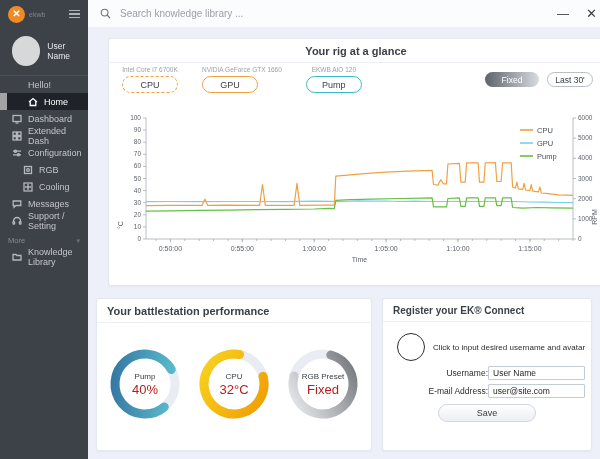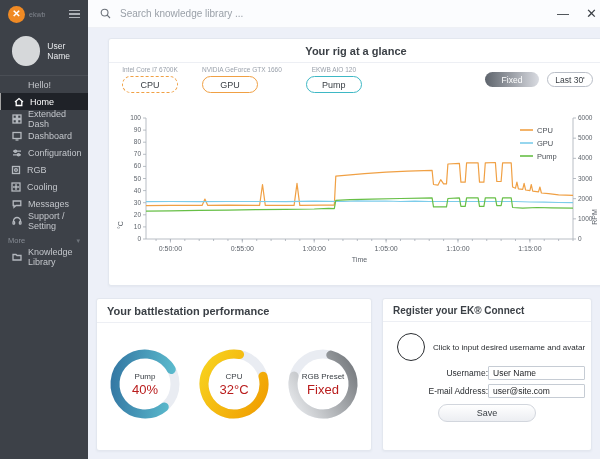--- a/index.html
+++ b/index.html
@@ -18,23 +18,23 @@
   .avatar-row{display:flex;align-items:center;padding:8px 0 9px 12px;border-bottom:1px solid #4a4e55;}
   .avatar{width:30px;height:30px;border-radius:50%;background:#d6d8da;}
   .uname{color:#e9ebee;font-size:8.5px;margin-left:7px;}
   .section{display:flex;justify-content:space-between;align-items:center;
     padding:7px 8px 3px 8px;color:#878c94;font-size:7.5px;}
   .chev{font-size:7px;color:#6f747c;}
   .item{display:flex;align-items:center;height:17px;padding-left:11px;color:#c3c6cb;font-size:9px;cursor:pointer;}
   .item .ic{width:11px;height:11px;flex:0 0 11px;margin-right:6px;display:flex;align-items:center;justify-content:center;}
   .item .ic svg{width:10px;height:10px;stroke:#b4b8be;fill:none;stroke-width:1.3;}
   .item.noicon{padding-left:28px;}
-  .item.active{background:#1f2228;color:#ffffff;border-left:1px solid #a3a3a3;padding-left:12px;}
+  .item.active{background:#1f2228;color:#ffffff;border-left:7px solid #a3a3a3;padding-left:20px;}
   .item.active .ic svg{stroke:#ffffff;}
-  .item.sub{padding-left:10px;align-items:center;}
+  .item.sub{padding-left:22px;align-items:center;}
 
   
   .topbar{position:absolute;left:88px;top:0;width:522px;height:28px;background:#fbfcfe;
     border-bottom:1px solid #eef0f5;display:flex;align-items:center;}
   .search-ic{margin-left:12px;display:flex;}
   .search-input{border:none;outline:none;background:transparent;font-size:10px;color:#5d636b;
     margin-left:7px;flex:1;font-family:"Liberation Sans",sans-serif;}
   .search-input::placeholder{color:#9aa0a8;}
   .win-btn{font-size:12px;color:#3a3f45;margin-right:17px;cursor:pointer;line-height:1;}
   .win-btn.close{font-size:13px;margin-right:13px;}
@@ -113,37 +113,37 @@
         <svg viewBox="0 0 10 10">
             <path d="M1 5 L5 1.5 L9 5 M2.2 4.5 V8.5 H7.8 V4.5"></path>
           </svg>
       </span>
       <span>Home</span>
     </div>
 
     <div class="item">
       <span class="ic">
         <svg viewBox="0 0 10 10">
+            <rect x="1" y="1.5" width="8" height="6"></rect>
+            <path d="M3.5 9 H6.5"></path>
+          </svg>
+      </span>
+      <span>Dashboard</span>
+    </div>
+
+    <div class="item">
+      <span class="ic">
+        <svg viewBox="0 0 10 10">
             <rect x="1" y="1" width="3.4" height="3.4"></rect>
             <rect x="5.6" y="1" width="3.4" height="3.4"></rect>
             <rect x="1" y="5.6" width="3.4" height="3.4"></rect>
             <rect x="5.6" y="5.6" width="3.4" height="3.4"></rect>
           </svg>
       </span>
       <span>Extended Dash</span>
-    </div>
-
-    <div class="item">
-      <span class="ic">
-        <svg viewBox="0 0 10 10">
-            <rect x="1" y="1.5" width="8" height="6"></rect>
-            <path d="M3.5 9 H6.5"></path>
-          </svg>
-      </span>
-      <span>Dashboard</span>
     </div>
 
     <div class="item">
       <span class="ic">
         <svg viewBox="0 0 10 10">
             <path d="M1 3.2 H9 M1 6.8 H9"></path>
             <circle cx="3.5" cy="3.2" r="1.1"></circle>
             <circle cx="6.5" cy="6.8" r="1.1"></circle>
           </svg>
       </span>

